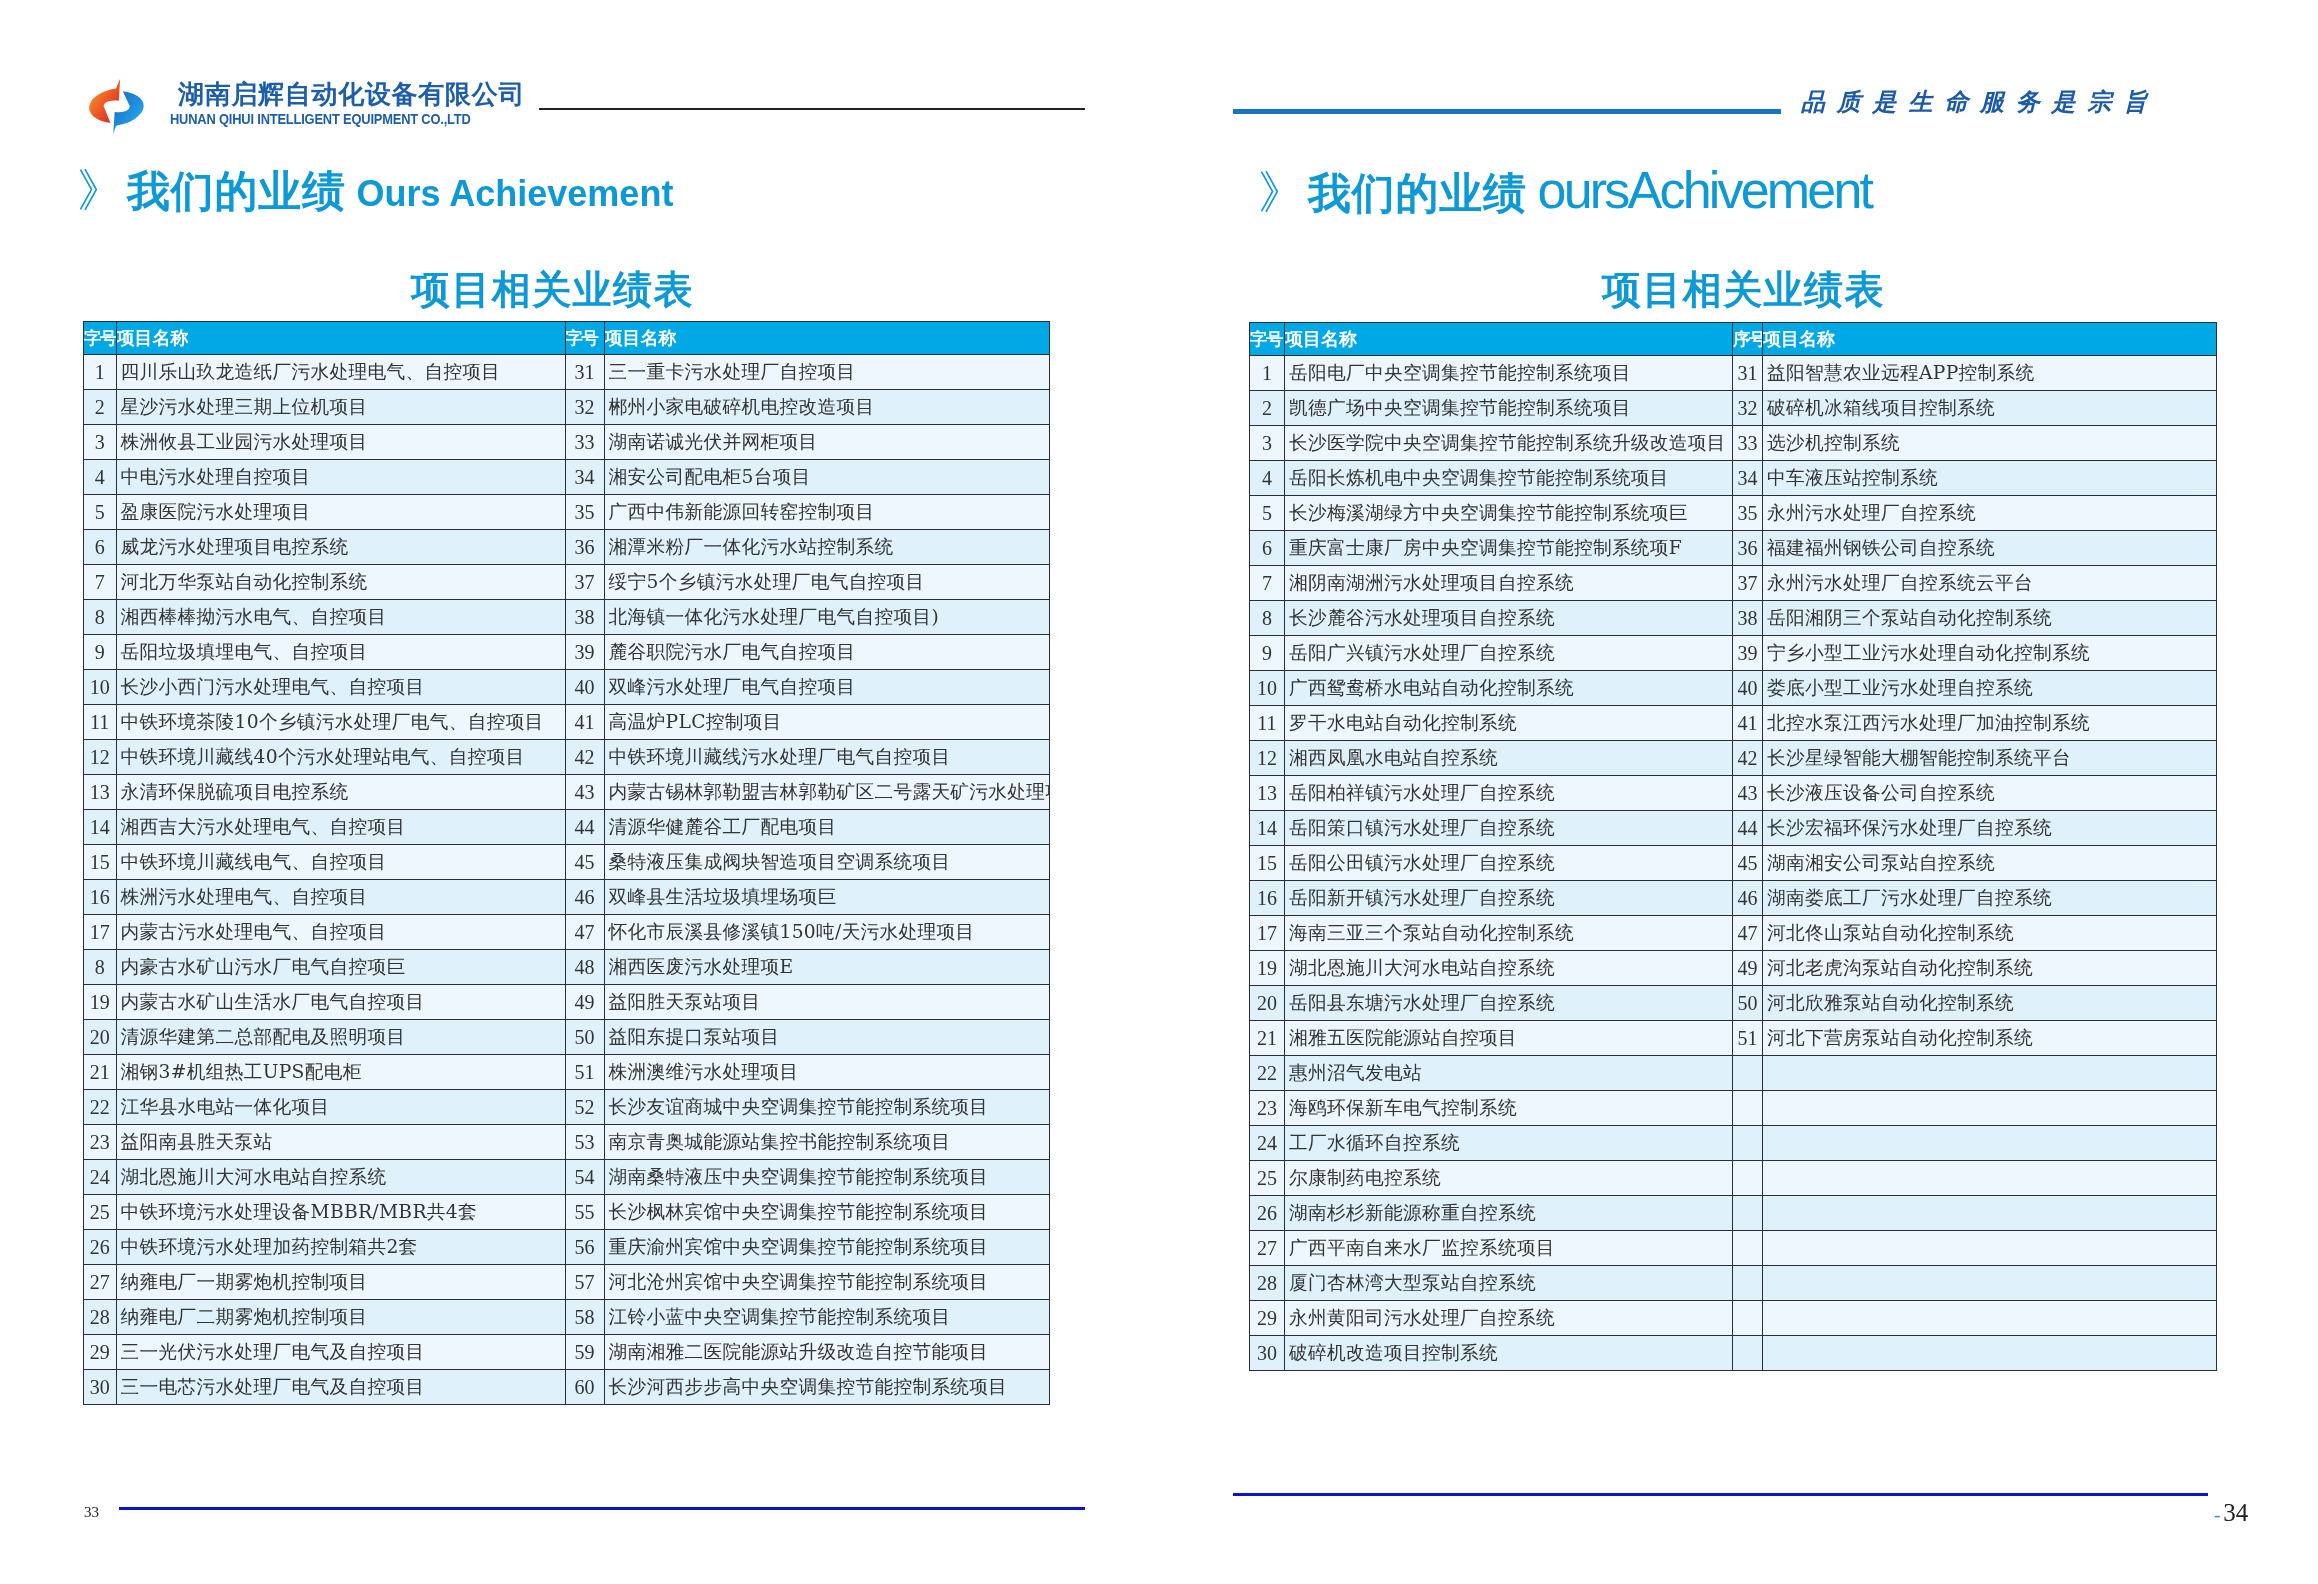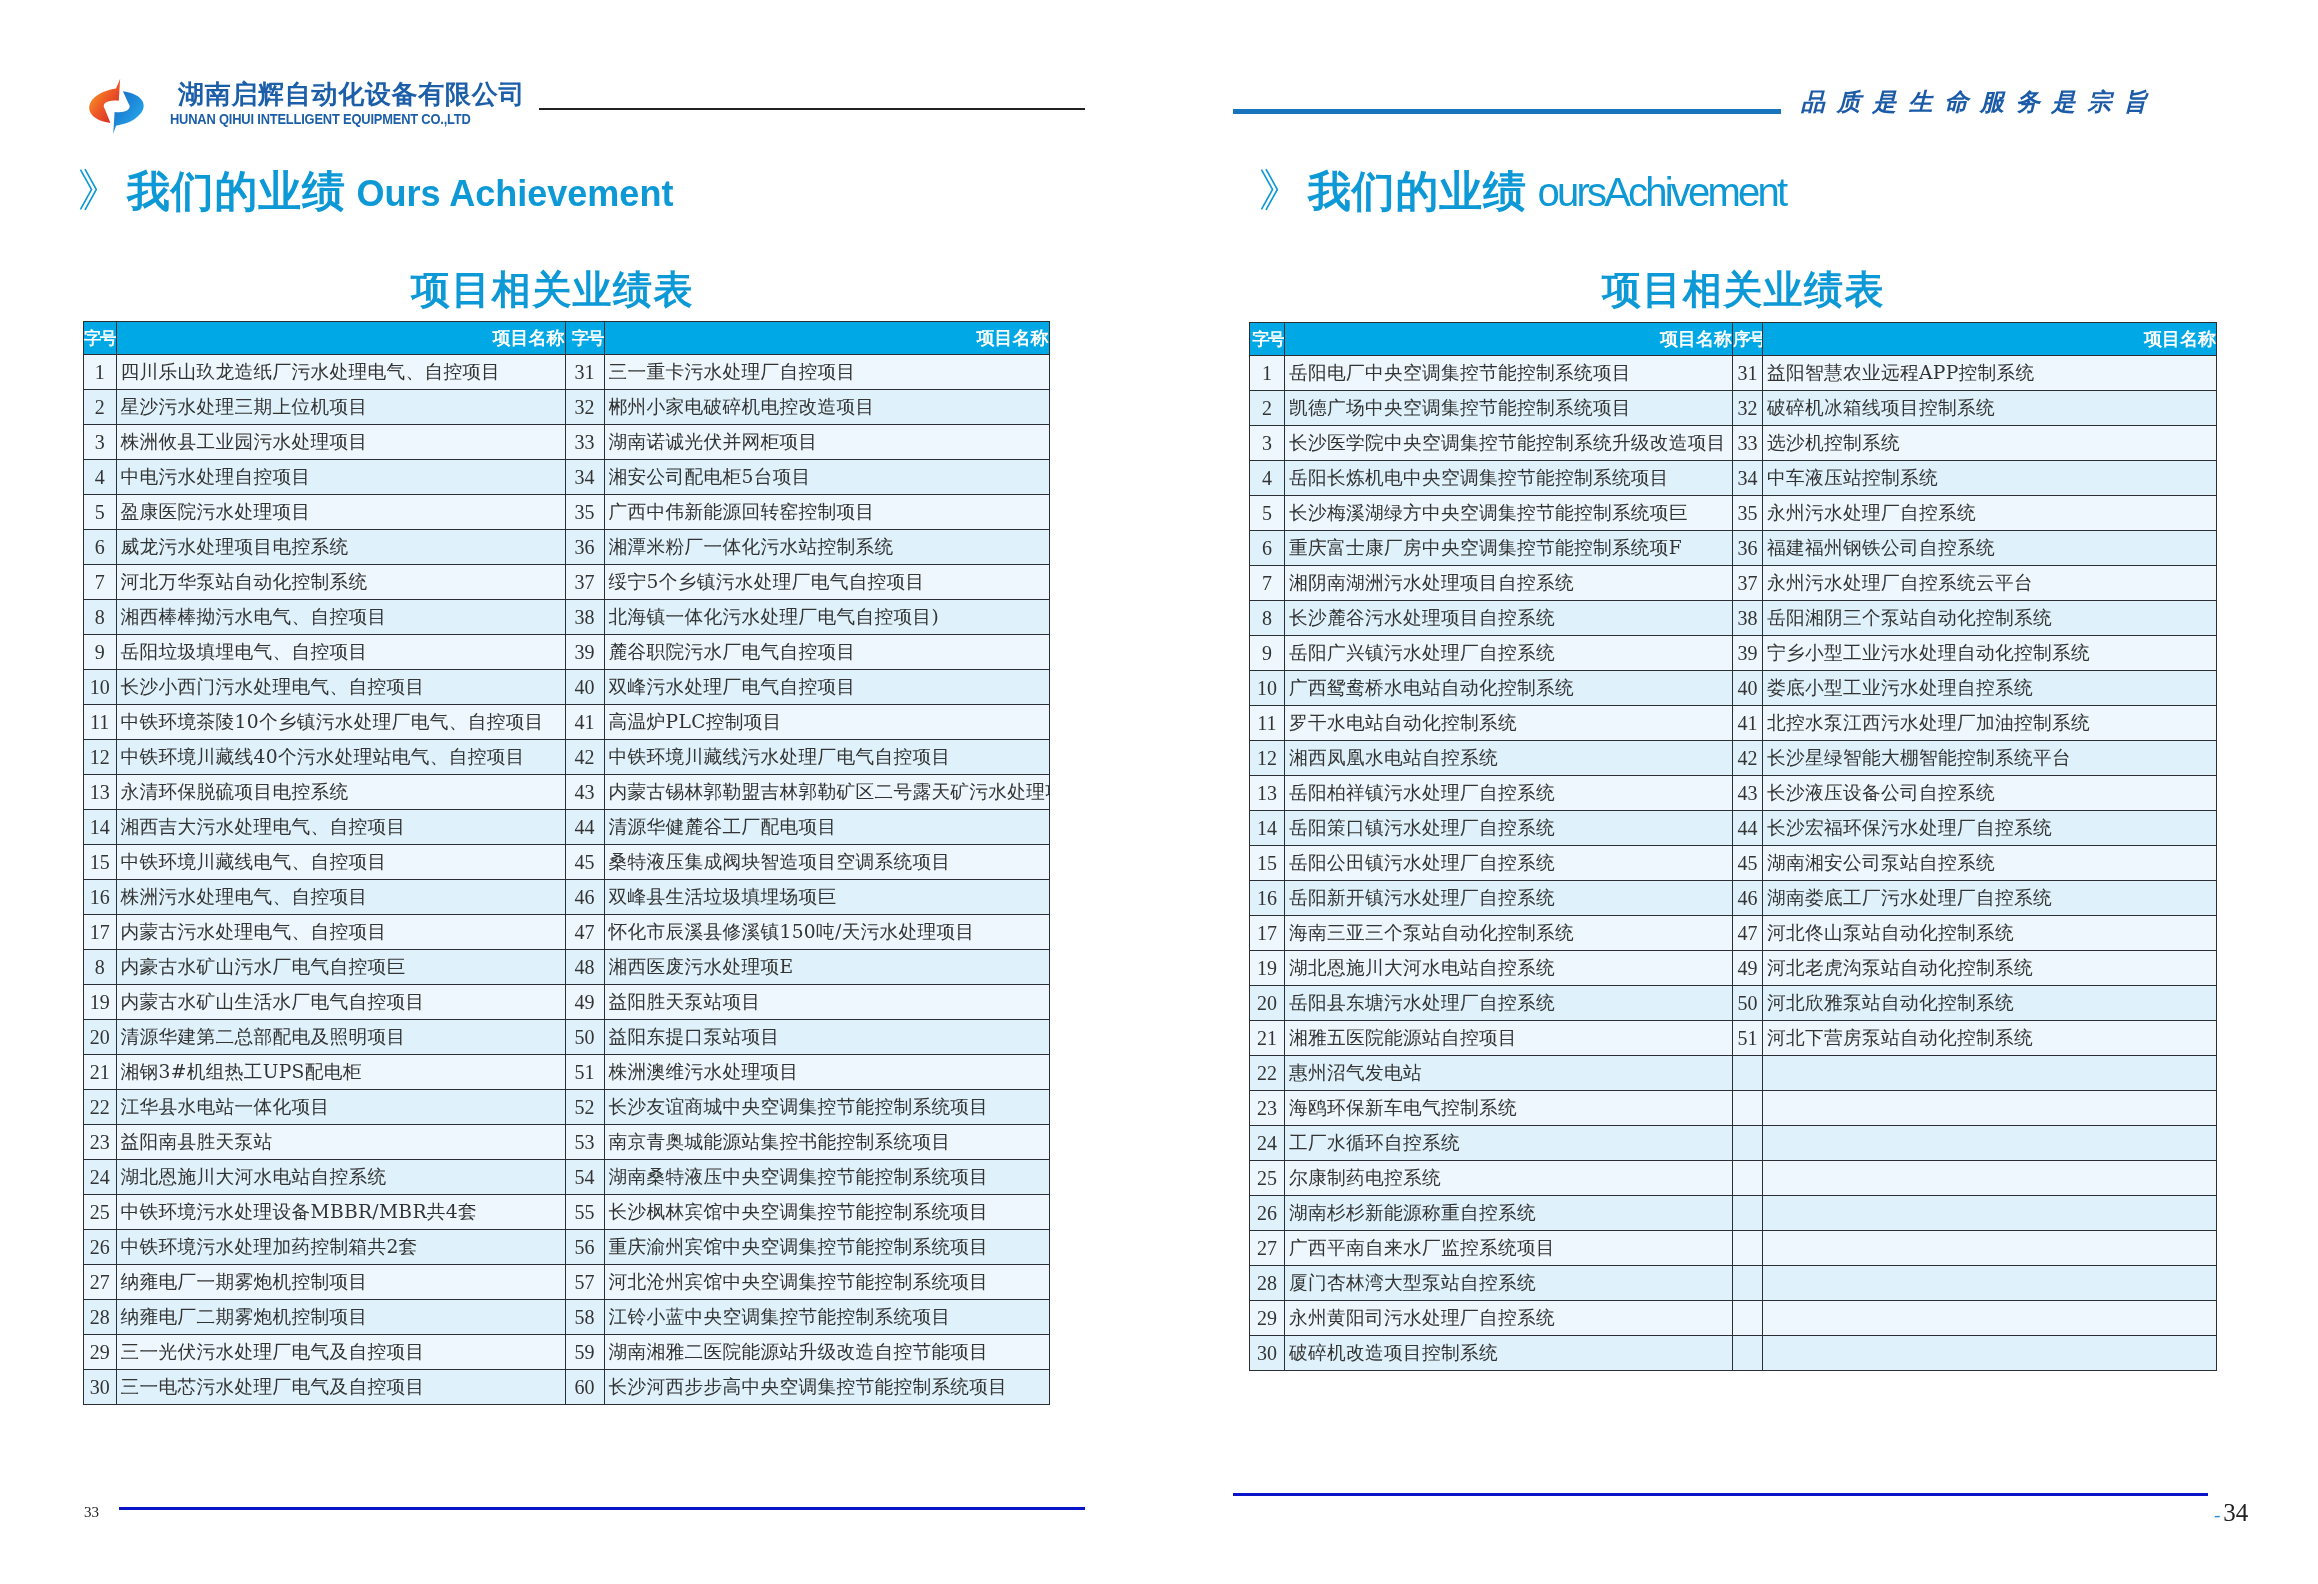--- a/index.html
+++ b/index.html
@@ -16,30 +16,30 @@
   .rule-top-right { left: 1233px; top: 109px; width: 548px; height: 4.8px; background: #1874bd; }
   .slogan { left: 1801px; top: 86px; font-family: "DejaVu Serif", serif; font-style: italic; font-weight: bold; font-size: 24px; color: #1a5aa6; letter-spacing: 11.8px; white-space: nowrap; }
 
   
   .sect-title { font-family: "DejaVu Sans", sans-serif; font-weight: bold; color: #0d98d6; white-space: nowrap; display: flex; align-items: baseline; }
   .sect-title .chev { font-size: 46px; margin-right: 4.1px; font-weight: normal; }
   .sect-title .cn { font-size: 43px; letter-spacing: 0.7px; }
   .sect-title .en { font-family: "Liberation Sans", sans-serif; font-size: 36px; margin-left: 11px; }
   .sect-left { left: 77px; top: 160px; }
   .sect-right { left: 1258px; top: 160px; }
-  .sect-right .en { font-weight: normal; font-size: 40px; letter-spacing: -2.8px; }
+  .sect-right .en { font-weight: normal; font-size: 52px; letter-spacing: -2.8px; }
 
   .table-title { font-family: "DejaVu Sans", sans-serif; font-weight: bold; color: #0d98d6; font-size: 39px; white-space: nowrap; letter-spacing: 1.4px; }
   .tt-left { left: 411px; top: 263px; }
   .tt-right { left: 1602px; top: 263px; }
 
   
   table.perf { position: absolute; border-collapse: collapse; table-layout: fixed; }
   table.perf th, table.perf td { border: 1.4px solid #2b2f33; padding: 0; overflow: hidden; white-space: nowrap; }
-  table.perf th { background: #00a8e6; color: #ffffff; font-family: "DejaVu Sans", sans-serif; font-weight: bold; font-size: 18px; height: 32px; text-align: right; }
+  table.perf th { background: #00a8e6; color: #ffffff; font-family: "DejaVu Sans", sans-serif; font-weight: bold; font-size: 18px; height: 32px; text-align: left; }
   table.perf th.no { font-size: 17.3px; letter-spacing: -1.4px; }
   table.perf td { height: 34px; font-size: 18.7px; color: #333; }
   table.perf td.no { text-align: center; font-family: "Liberation Serif", serif; font-size: 20px; }
   table.perf td.nm { padding-left: 4.1px; letter-spacing: 0.3px; }
   table.perf tr.odd td { background: #eef7fd; }
   table.perf tr.even td { background: #dff1fa; }
   .tbl-left { left: 83px; top: 321px; width: 965px; }
   .tbl-right { left: 1249px; top: 322px; width: 966px; }
 
   

